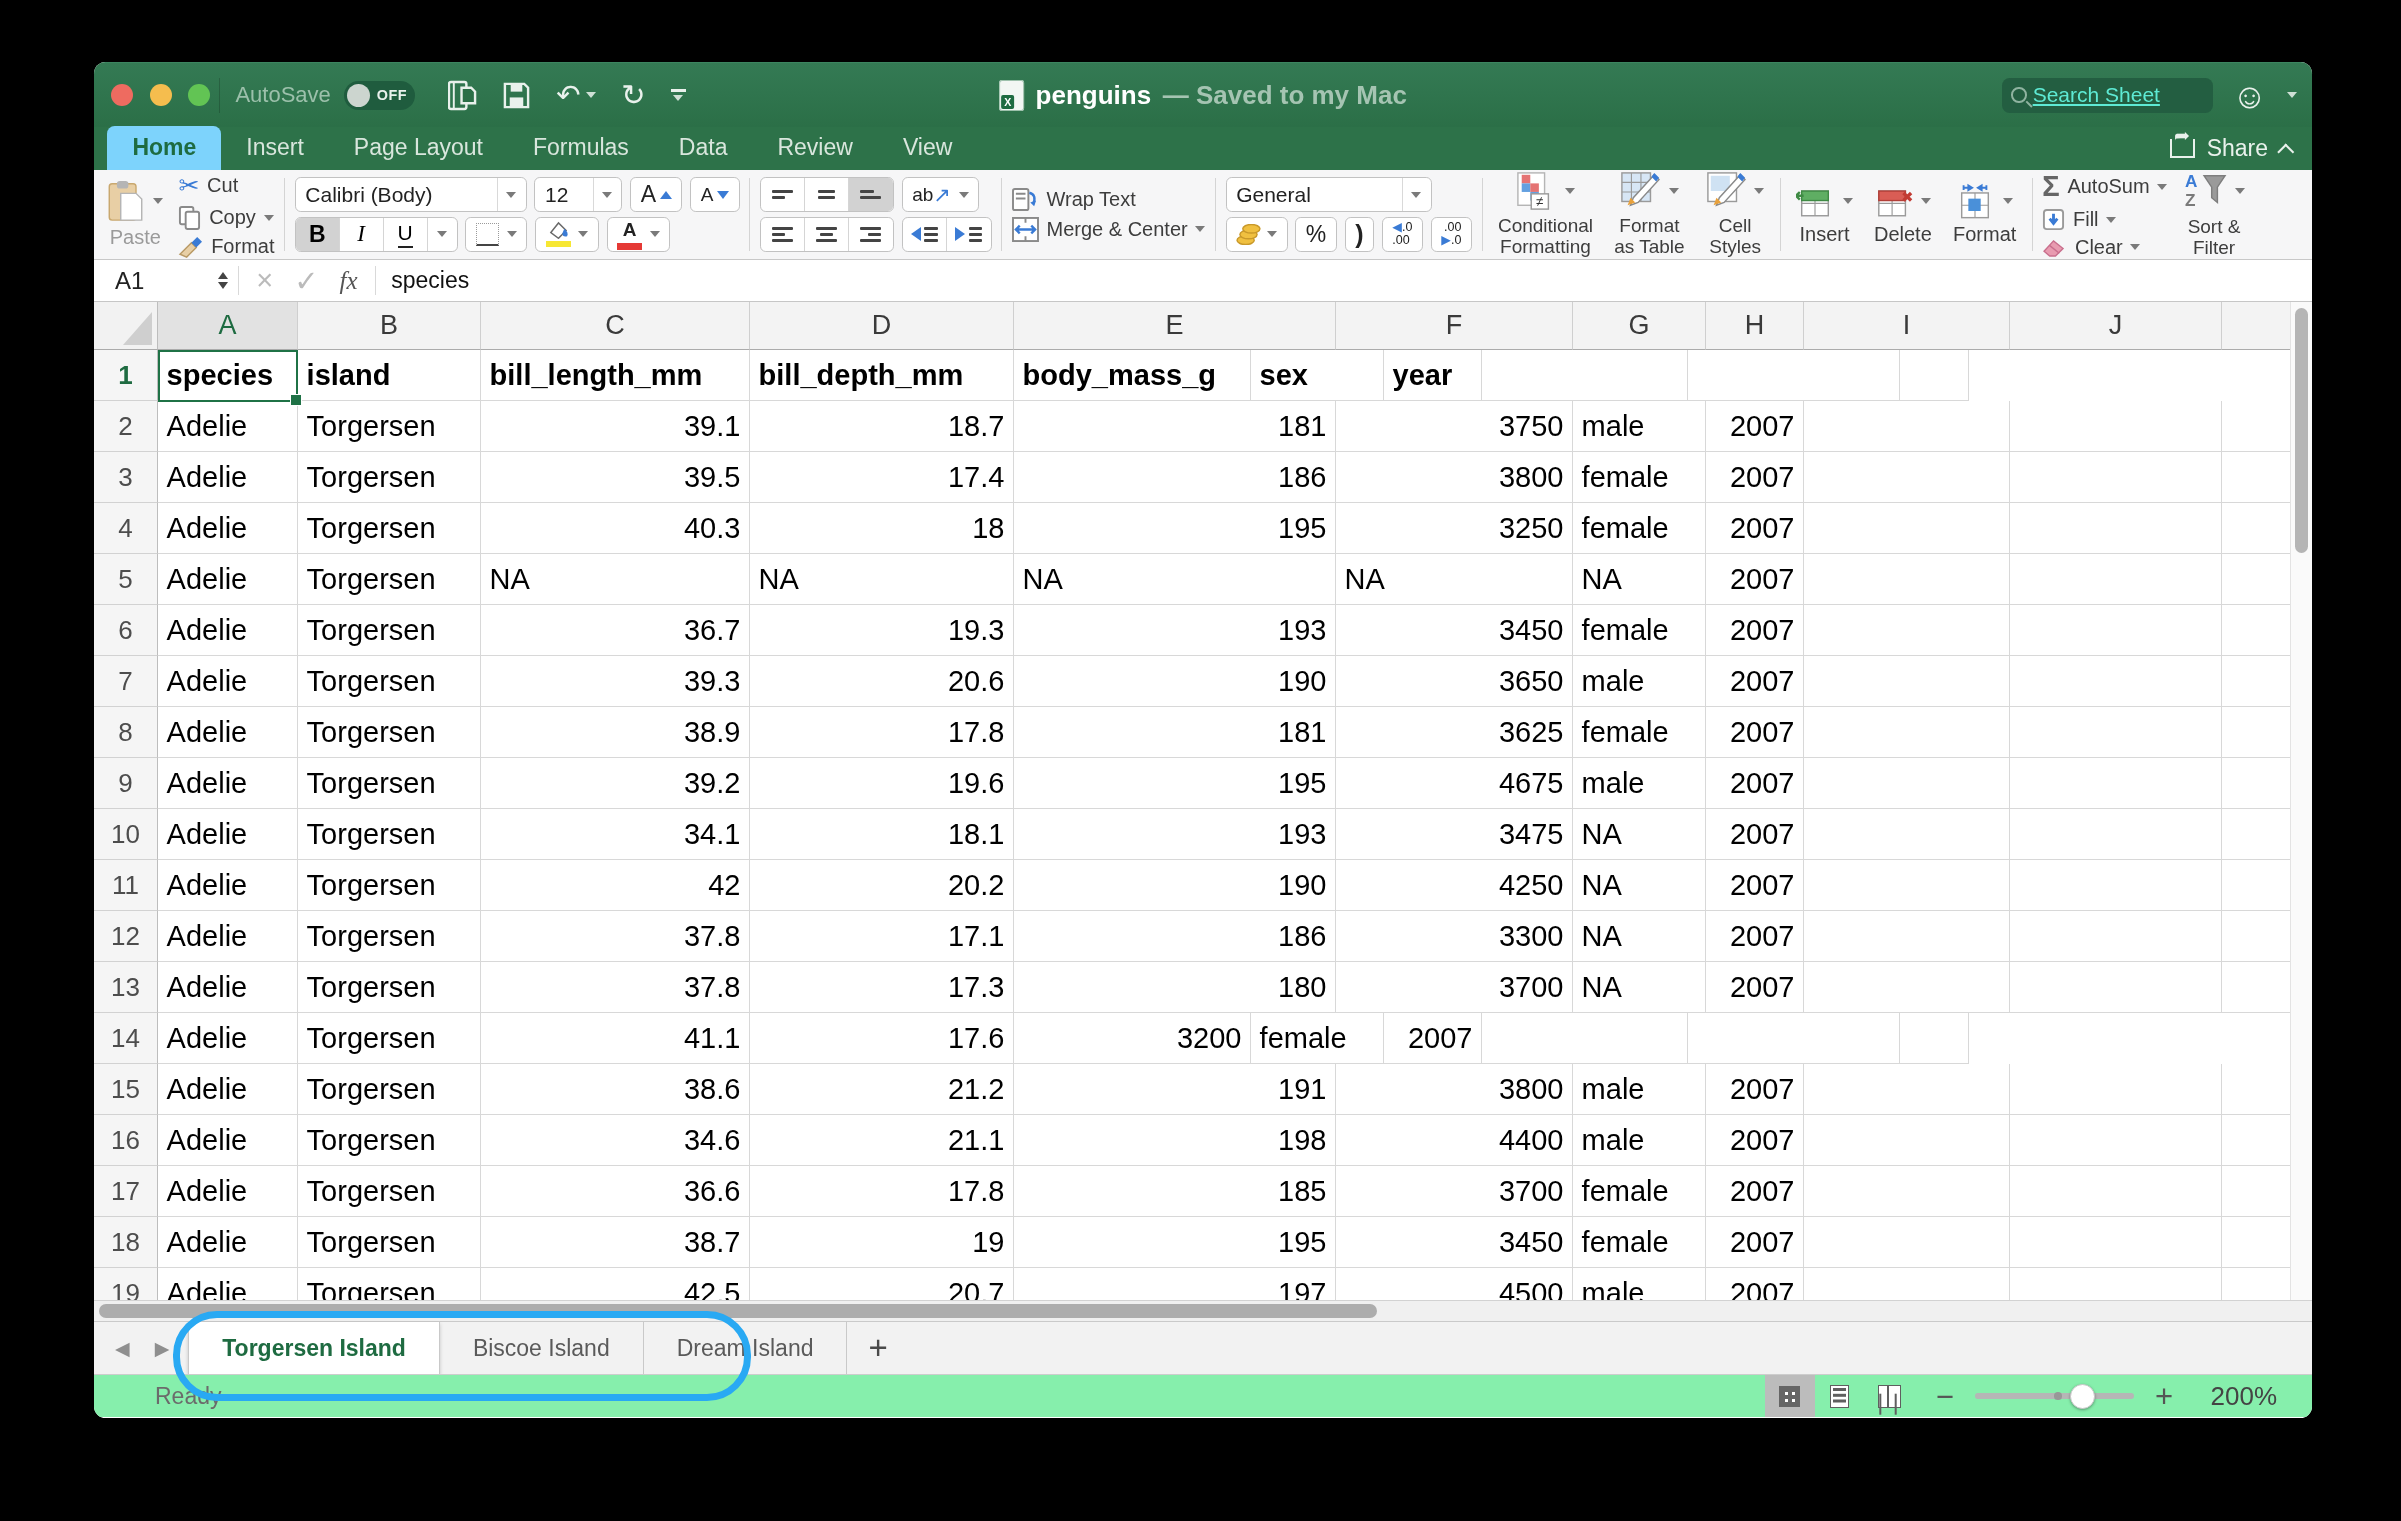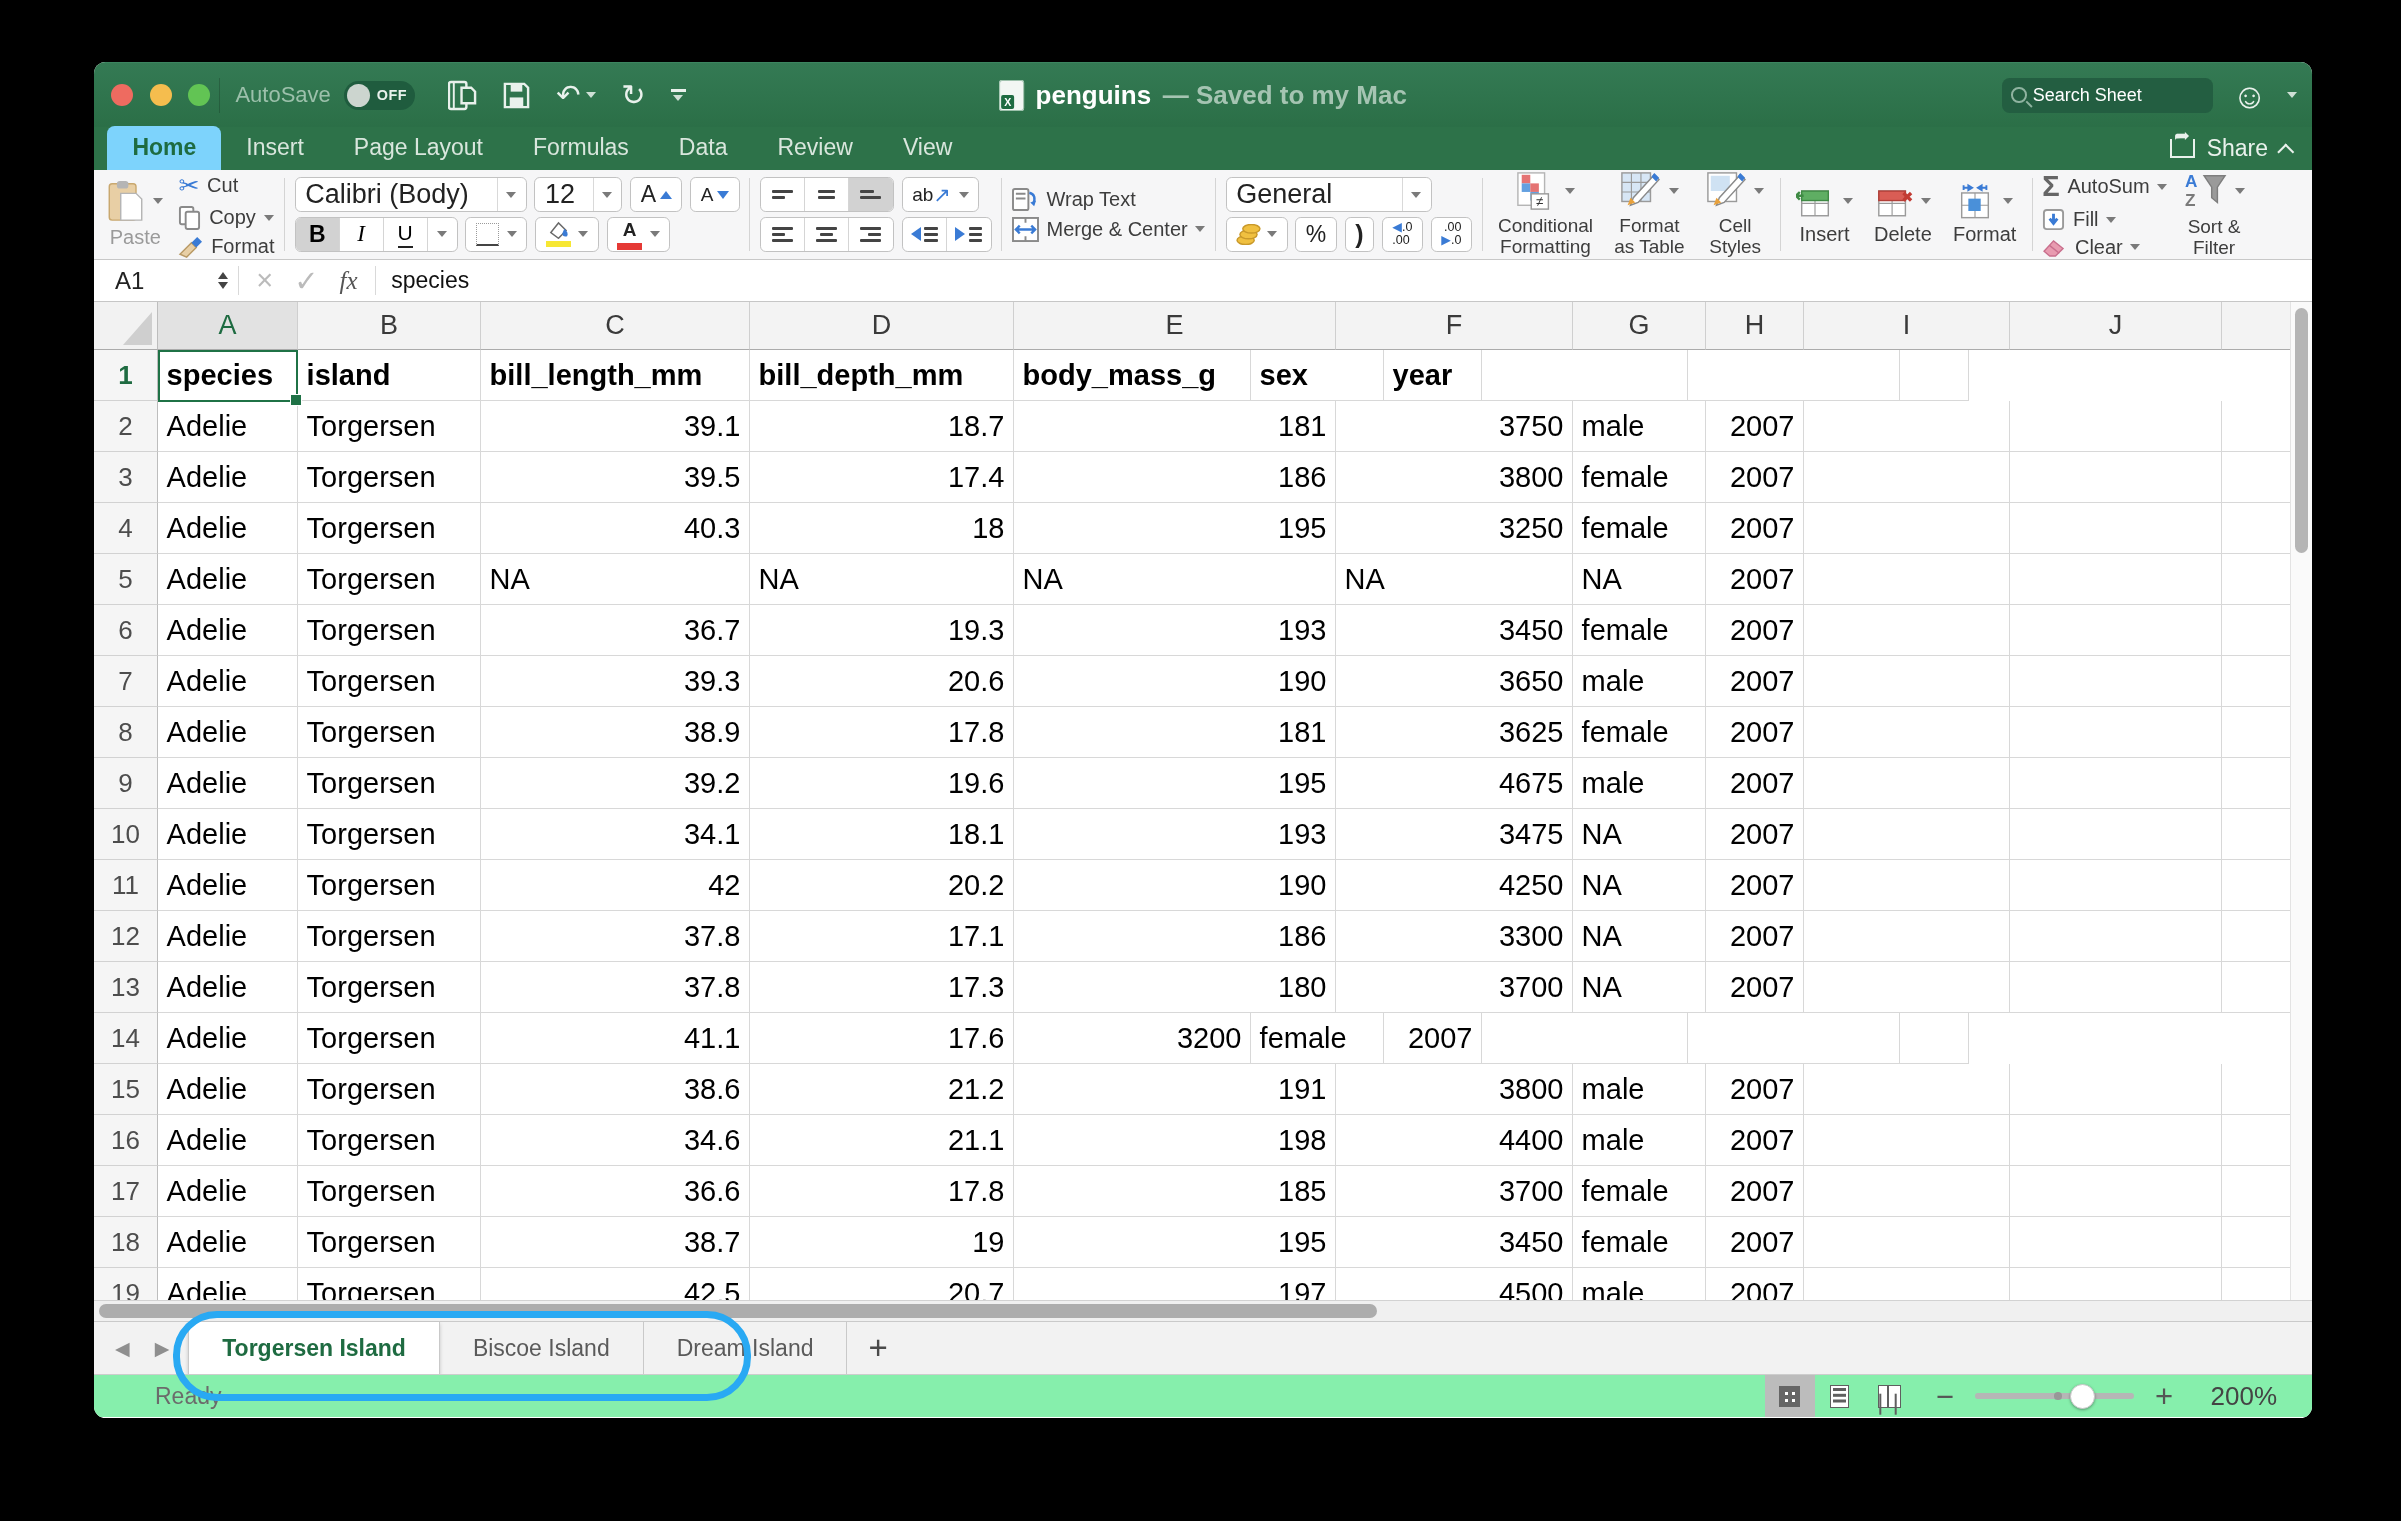--- a/index.html
+++ b/index.html
@@ -24,42 +24,42 @@
   .custom-ic .bar { width:15.4px; height:2.9px; background:#e9f1ec; }
   .title-center { position:absolute; left:50%; top:0; height:100%; transform:translateX(-50%); display:flex; align-items:center; gap:11.5px; white-space:nowrap; }
   .doc-ic { width:25px; height:31px; background:#f2f6f3; border-radius:2.9px; position:relative; box-shadow:inset 0 0 0 1px #9cc0ab; }
   .doc-ic::after { content:"X"; position:absolute; left:1.9px; bottom:1.9px; width:13.4px; height:13.4px; background:#1e6b41; color:#fff; font-size:10.6px; font-weight:bold; display:flex; align-items:center; justify-content:center; border-radius:1.9px; }
   .doc-title { color:#ffffff; font-size:26px; font-weight:bold; }
   .doc-status { color:#a5c4b2; font-size:26px; font-weight:bold; }
   .tb-right { position:absolute; right:15.4px; top:0; height:100%; display:flex; align-items:center; gap:19px; }
   .searchbox { width:211px; height:35px; background:#235e41; border-radius:7.7px; display:flex; align-items:center; padding:0 9.6px; gap:5.8px; }
   .searchbox .mag { width:15.4px; height:15.4px; border:2.4px solid #8fb3a0; border-radius:50%; position:relative; flex:none; }
   .searchbox .mag::after { content:""; position:absolute; width:7.7px; height:2.4px; background:#8fb3a0; transform:rotate(45deg); left:11.5px; top:13.4px; }
-  .search-ph { color:#ffffff; font-size:18px; }
+  .search-ph { color:#5eead4; font-size:21px;text-decoration:underline; }
   .smiley { color:#e9f1ec; font-size:35px; line-height:1; }
 
   
   .tabrow { height:43px; background:#2d7249; display:flex; align-items:flex-end; padding:0 0 0 13.4px; position:relative; flex:none; }
   .rtab { color:#d9e6dd; font-size:23px; padding:8.6px 25px; border-radius:7.7px 7.7px 0 0; }
   .rtab.active { background:#7dd3fc; color:#1e6b41; font-weight:bold; }
   .share-box { position:absolute; right:21px; bottom:7.7px; display:flex; align-items:center; gap:11.5px; color:#e9f1ec; font-size:23px; }
   .share-ic { width:25px; height:19px; border:2.4px solid #e9f1ec; border-top:none; position:relative; }
   .share-ic::after { content:"➦"; position:absolute; left:1.9px; top:-15.4px; font-size:19px; color:#e9f1ec; }
   .chev-up { width:11.5px; height:11.5px; border-left:2.9px solid #e9f1ec; border-top:2.9px solid #e9f1ec; transform:rotate(45deg); margin-top:5.8px; }
 
   
   .ribbon { height:90px; background:#f6f6f7; border-bottom:1px solid #c8c8c8; display:flex; align-items:center; padding:3.8px 7.7px; flex:none; gap:9.6px; overflow:hidden; }
   .vsep { width:1px; height:73px; background:#d4d4d4; flex:none; }
   .rcol { display:flex; flex-direction:column; justify-content:center; gap:4.8px; }
   .rlabel { font-size:20px; color:#3d3d3d; }
   .rlabel.grey { color:#9a9a9a; }
   .bigbtn { display:flex; flex-direction:column; align-items:center; justify-content:center; gap:3.8px; padding:0 5.8px; }
   .two-line { font-size:19px; color:#3d3d3d; text-align:center; line-height:1.15; }
   .smallrow { display:flex; align-items:center; gap:7.7px; }
-  .combo { background:#fff; border:1px solid #c2c2c2; border-radius:5.8px; height:35px; display:flex; align-items:center; padding:0 9.6px; font-size:27px; color:#222; position:relative; }
+  .combo { background:#fff; border:1px solid #c2c2c2; border-radius:5.8px; height:35px; display:flex; align-items:center; padding:0 9.6px; font-size:21px; color:#222; position:relative; }
   .combo .cdiv { width:1px; height:100%; background:#d9d9d9; margin-left:auto; margin-right:7.7px; }
   .btn { background:#fff; border:1px solid #c2c2c2; border-radius:5.8px; height:35px; display:flex; align-items:center; justify-content:center; padding:0 9.6px; font-size:21px; color:#222; }
   .seg { display:flex; border:1px solid #c2c2c2; border-radius:5.8px; overflow:hidden; height:35px; background:#fff; }
   .seg > div { width:44px; display:flex; align-items:center; justify-content:center; border-right:1px solid #d5d5d5; }
   .seg > div:last-child { border-right:none; }
   .seg .on { background:#d2d2d2; }
   .bars { display:flex; flex-direction:column; gap:2.9px; }
   .bars i { display:block; height:2.9px; background:#444; border-radius:1px; }
   .tri-up-blue { width:0;height:0;border-left:6.7px solid transparent;border-right:6.7px solid transparent;border-bottom:8.6px solid #3a7bd5; }
   .tri-dn-blue { width:0;height:0;border-left:6.7px solid transparent;border-right:6.7px solid transparent;border-top:8.6px solid #3a7bd5; }

